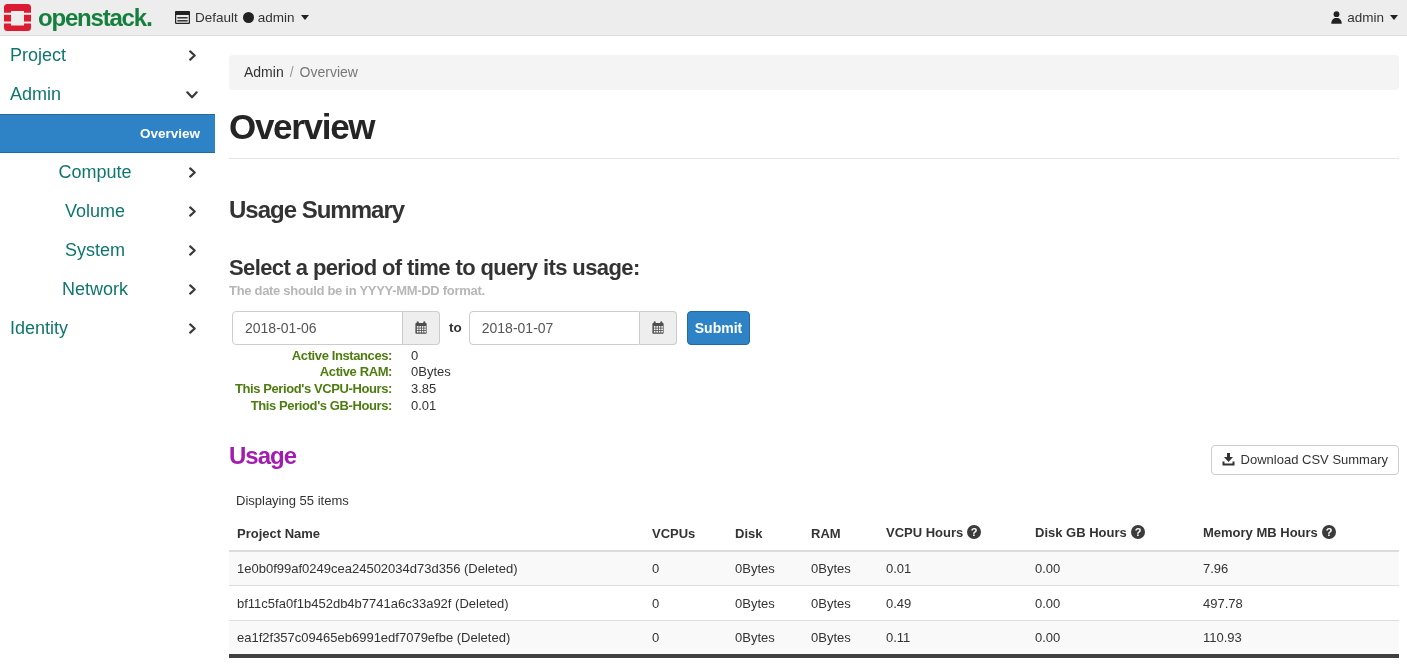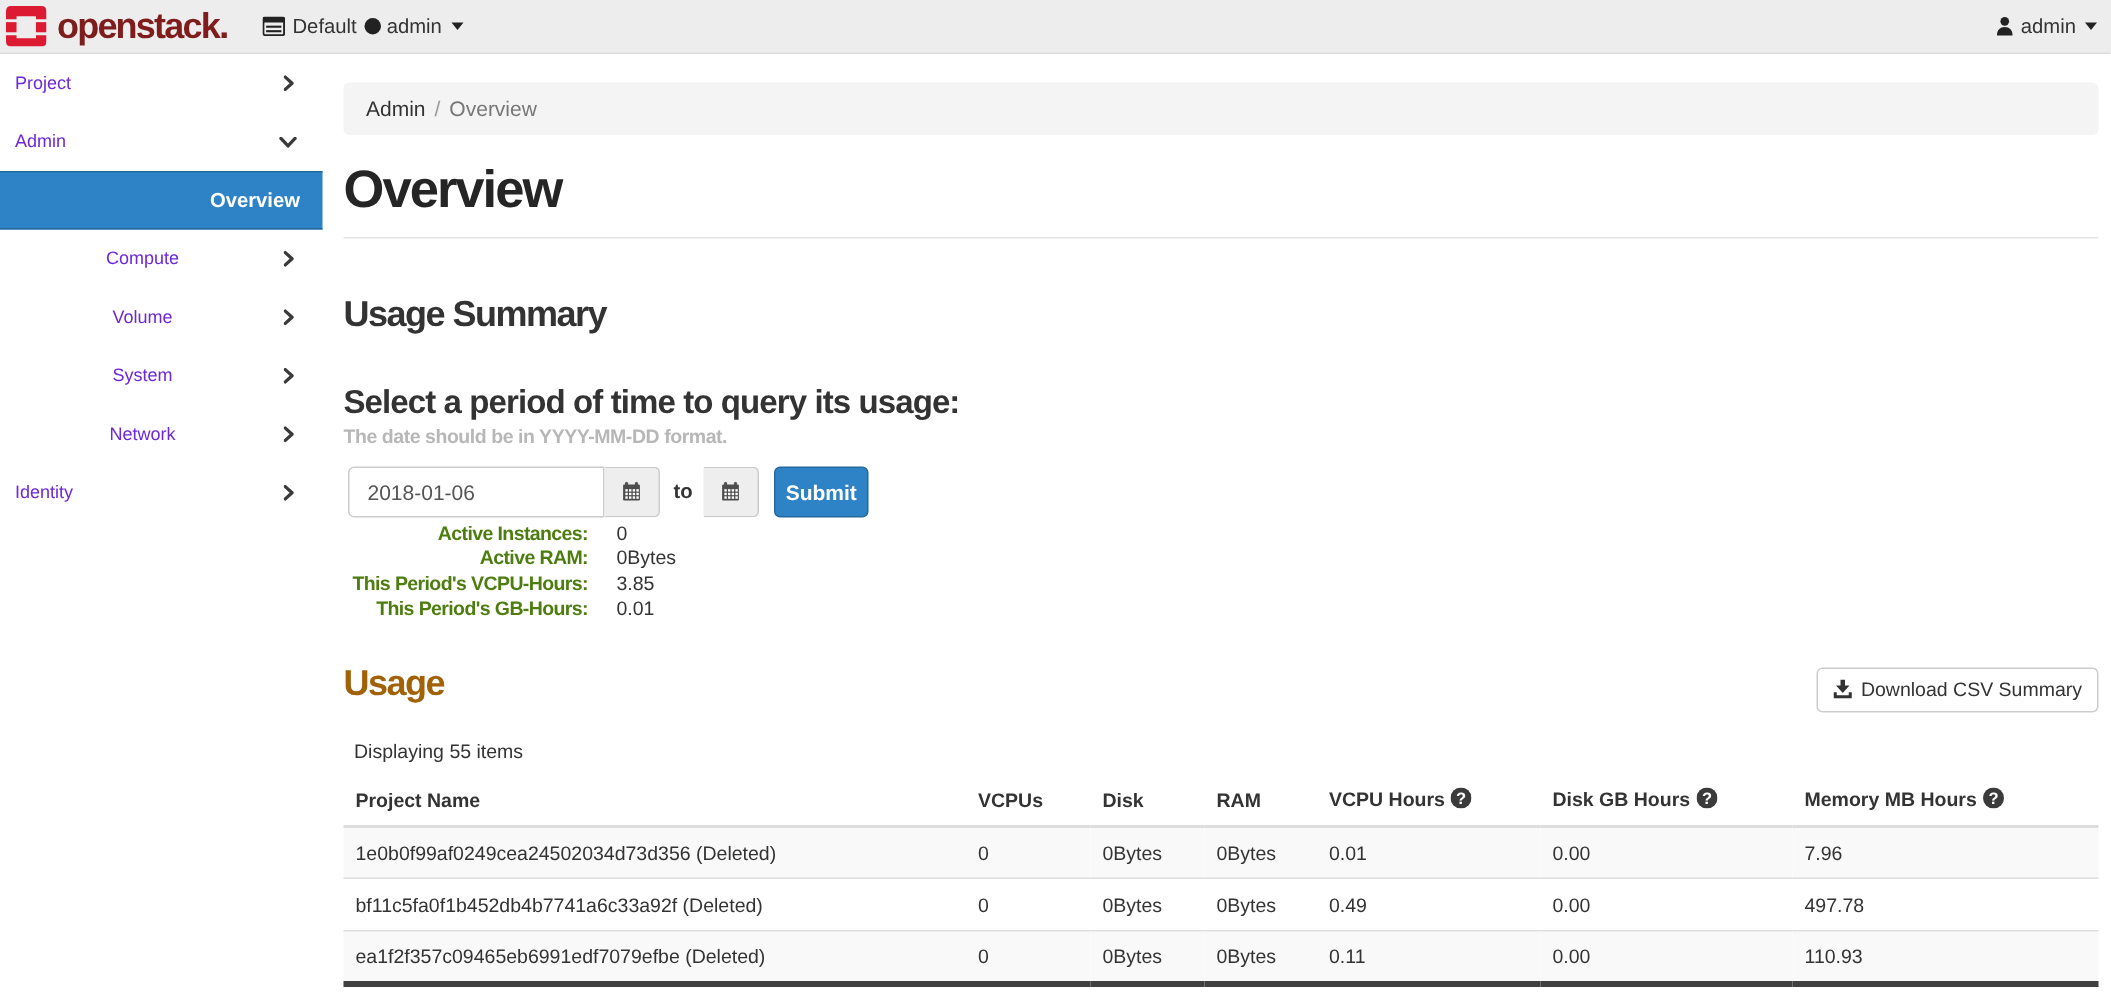--- a/index.html
+++ b/index.html
@@ -2,31 +2,31 @@
 <html><head>
 <meta charset="utf-8">
 <title>Usage Overview - OpenStack Dashboard</title>
 <style>
 * { box-sizing: border-box; }
 html, body { margin:0; padding:0; background:#fff; font-family:"Liberation Sans", sans-serif; font-size:13px; color:#333; }
 
 .topbar { position:fixed; top:0; left:0; right:0; height:36px; background:#ededed; border-bottom:1px solid #ddd; z-index:10; }
 .brand { position:absolute; left:4px; top:4px; display:flex; align-items:center; }
 .brand svg { display:block; }
-.brand-text { font-size:24px; font-weight:bold; color:#7f1d1d; letter-spacing:-1.2px; margin-left:7px; line-height:27px; }
+.brand-text { font-size:24px; font-weight:bold; color:#15803d; letter-spacing:-1.2px; margin-left:7px; line-height:27px; }
 .brand-text .dot { font-size:25px; }
 .ctx { position:absolute; left:175px; top:0; height:35px; display:flex; align-items:center; color:#333; font-size:13.5px;text-align:right; }
 .ctx .winicon { margin-right:5px; }
 .ctx .blackdot { width:11px; height:11px; background:#222; border-radius:50%; margin:0 4px 0 5px; }
 .caret-down { display:inline-block; width:0; height:0; border-left:4px solid transparent; border-right:4px solid transparent; border-top:5px solid #222; margin-left:6px; }
 .userbox { position:absolute; right:9px; top:0; height:35px; display:flex; align-items:center; font-size:13.5px; color:#333; }
 .userbox svg { margin-right:5px; }
 
 .sidebar { position:fixed; top:36px; left:0; width:215px; bottom:0; background:#fff; }
-.nav-item { position:relative; height:39px; line-height:39px; font-size:12px; color:#6d28d9; }
+.nav-item { position:relative; height:39px; line-height:39px; font-size:18px; color:#0f766e; }
 .nav-item .label1 { padding-left:10px; }
 .nav-item .chev { position:absolute; right:19px; top:14px; line-height:0; }
 .nav-l2 { text-align:center; }
 .nav-l2 .lbl { display:block; width:190px; text-align:center; }
 .nav-active { background:#2e82c6; border-top:1px solid #256a9e; border-bottom:1px solid #256a9e; color:#fff; text-align:right; padding-right:15px; font-size:13.5px; font-weight:bold; height:39px; line-height:37px; }
 
 .content { margin-left:215px; margin-top:36px; padding:19px 8px 0 14px; }
 .breadcrumb { height:35px; line-height:35px; background:#f4f4f4; border-radius:4px; padding-left:15px; font-size:14px; color:#333; margin-bottom:0; }
 .breadcrumb .sep { color:#999; padding:0 6px; }
 .breadcrumb .active { color:#777; }
@@ -42,21 +42,21 @@
 .input-addon { width:37px; height:34px; border:1px solid #ccc; border-left:none; border-radius:0 4px 4px 0; background:#eee; display:flex; align-items:center; justify-content:center; }
 .to-label { margin:0 7px 0 9px; font-size:13.5px; font-weight:bold; color:#333; }
 .btn-submit { margin-left:10px; height:34px; padding:0 7px; background:#2e82c6; border:1px solid #256a9e; border-radius:4px; color:#fff; font-size:14px; font-weight:bold; font-family:"Liberation Sans", sans-serif; }
 
 .stats { margin-top:3px; }
 .stat-row { display:flex; line-height:16.8px; }
 .stat-row dt { width:163px; text-align:right; font-weight:bold; color:#4d7c0f; white-space:nowrap; letter-spacing:-0.4px; }
 .stat-row dd { margin-left:19px; }
 
 .usage-head { position:relative; margin-top:27px; height:30px; }
-.usage-title { font-size:24px; font-weight:bold; color:#a16207; letter-spacing:-1px; }
+.usage-title { font-size:24px; font-weight:bold; color:#a21caf; letter-spacing:-1px; }
 .btn-csv { position:absolute; right:0; top:3px; height:30px; padding:0 10px; background:#fff; border:1px solid #ccc; border-radius:4px; color:#333; font-size:13px; font-family:"Liberation Sans", sans-serif; display:flex; align-items:center; }
 .btn-csv svg { margin-right:6px; }
 .displaying { margin:21px 0 0 7px; font-size:13px; }
 
 table.usage { border-collapse:collapse; width:100%; margin-top:9px; table-layout:fixed; }
 table.usage th { text-align:left; font-weight:bold; padding:8px; border-bottom:2px solid #ddd; font-size:13px; height:34px; }
 table.usage td { padding:8px; border-top:1px solid #ddd; font-size:13px; height:35px; }
 table.usage tr.odd td { background:#f9f9f9; }
 table.usage tbody tr:last-child td { border-bottom:4px solid #404040; }
 .qmark { display:inline-block; vertical-align:-2px; margin-left:4px; }
@@ -171,20 +171,21 @@
             <rect x="1.9" y="9.9" width="1.6" height="1.6"></rect>
               <rect x="4.35" y="9.9" width="1.6" height="1.6"></rect>
               <rect x="6.8" y="9.9" width="1.6" height="1.6"></rect>
               <rect x="9.25" y="9.9" width="1.6" height="1.6"></rect>
           </g>
         </svg>
       </span>
     </div>
     <span class="to-label">to</span>
     <div class="input-group">
+      <input class="input-text" value="2018-01-07" style="">
       <span class="input-addon">
         <svg width="12" height="13" viewBox="0 0 12 13">
           <rect x="1.7" y="0.2" width="2" height="3.6" rx="1" fill="#555"></rect>
           <rect x="8.3" y="0.2" width="2" height="3.6" rx="1" fill="#555"></rect>
           <rect x="0.4" y="2" width="11.2" height="10.7" rx="0.8" fill="#4d4d4d"></rect>
           <g fill="#fff">
             <rect x="1.9" y="5.1" width="1.6" height="1.6"></rect>
               <rect x="4.35" y="5.1" width="1.6" height="1.6"></rect>
               <rect x="6.8" y="5.1" width="1.6" height="1.6"></rect>
               <rect x="9.25" y="5.1" width="1.6" height="1.6"></rect>

